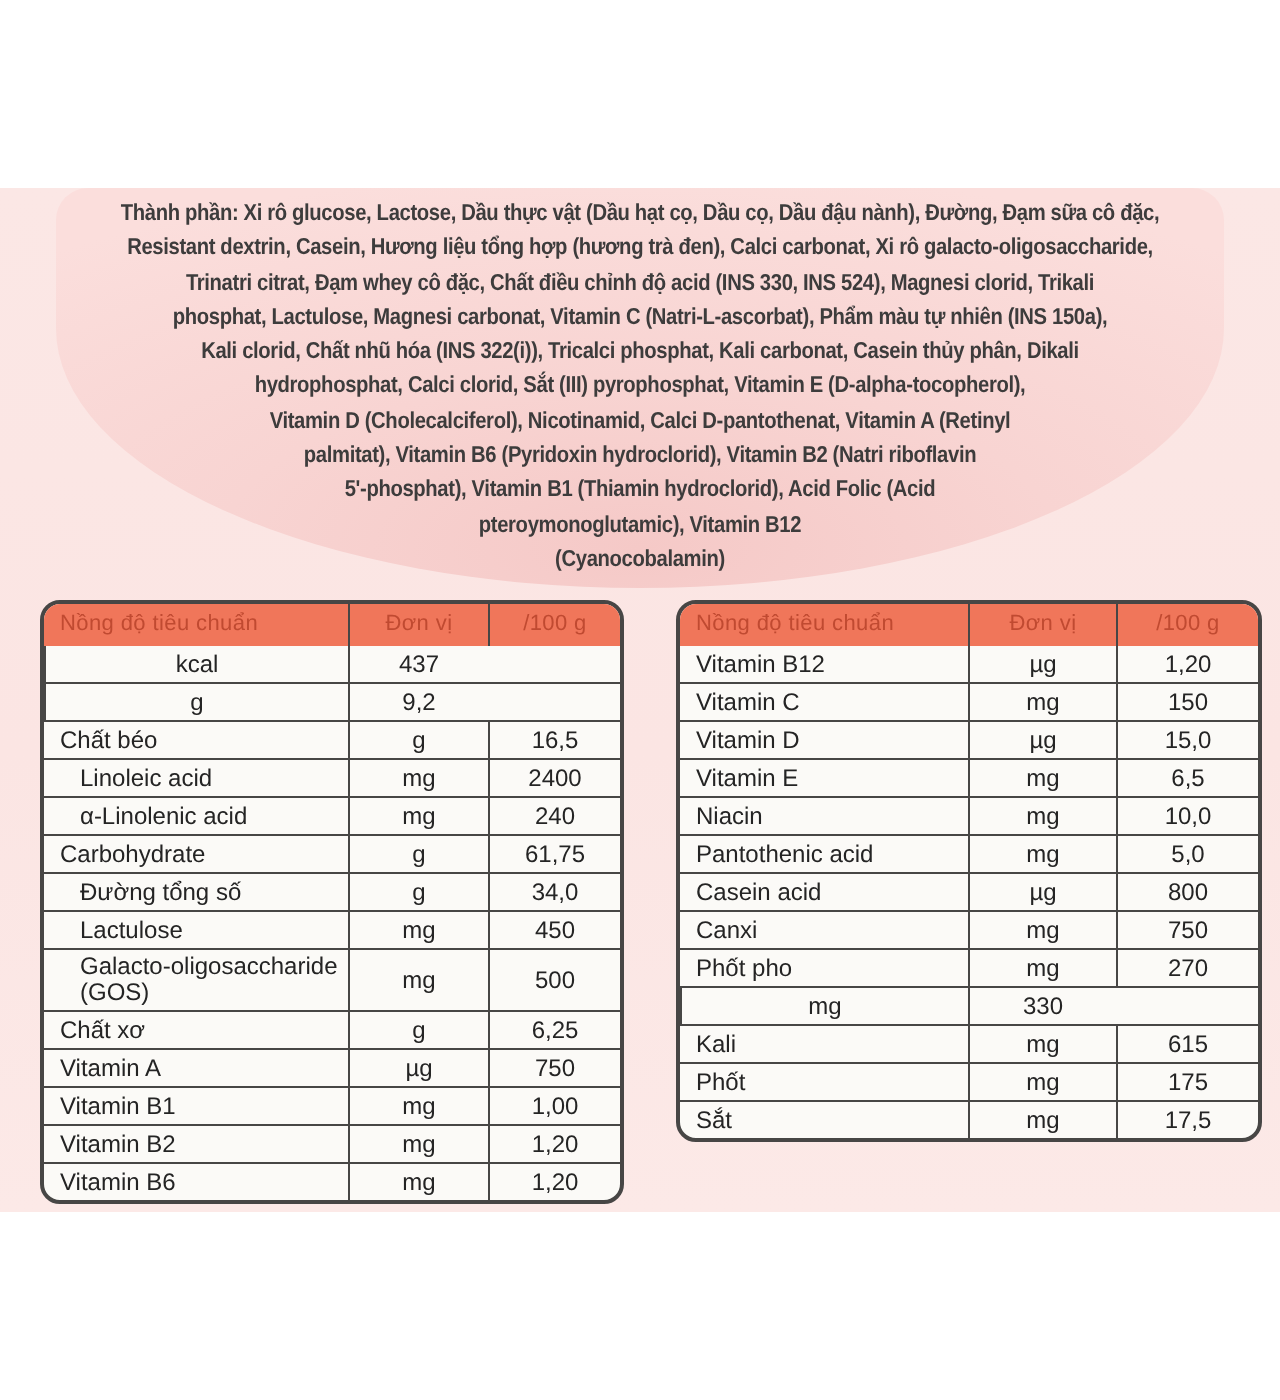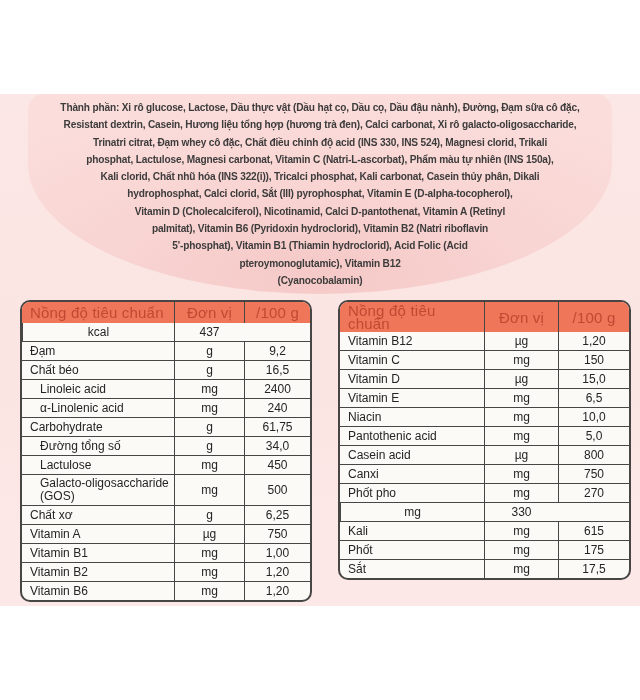--- a/index.html
+++ b/index.html
@@ -70,21 +70,21 @@
     align-items: stretch;
     border-top: 1.6px solid #474645;
   }
   #table-left  .nt-row { grid-template-columns: 1fr 70px 66px; }
   #table-right .nt-row { grid-template-columns: 1fr 74px 71px; }
   .nt-row:first-child { border-top: none; }
   .nt-head {
     background: #f0765a;
     color: #c04a31;
     min-height: 21px;
-    font-size: 15px;
+    font-size: 11px;
     letter-spacing: 0.2px;
   }
   .nt-cell {
     display: flex;
     align-items: center;
     padding: 2px 4px;
     line-height: 13px;
   }
   .nt-name { justify-content: flex-start; padding-left: 8px; flex-wrap: wrap; }
   .indent .nt-name { padding-left: 18px; }
@@ -122,21 +122,20 @@
       <div class="nt-cell nt-name">Nồng độ tiêu chuẩn</div>
       <div class="nt-cell nt-unit">Đơn vị</div>
       <div class="nt-cell nt-val">/100 g</div>
     </div>
     <div>
         <div class="nt-row">
           <div class="nt-cell nt-unit">kcal</div>
           <div class="nt-cell nt-val">437</div>
         </div>
         <div class="nt-row">
-          <div class="nt-cell nt-name">Đạm</div>
           <div class="nt-cell nt-unit">g</div>
           <div class="nt-cell nt-val">9,2</div>
         </div>
         <div class="nt-row">
           <div class="nt-cell nt-name">Chất béo</div>
           <div class="nt-cell nt-unit">g</div>
           <div class="nt-cell nt-val">16,5</div>
         </div>
         <div class="nt-row indent">
           <div class="nt-cell nt-name">Linoleic acid</div>

